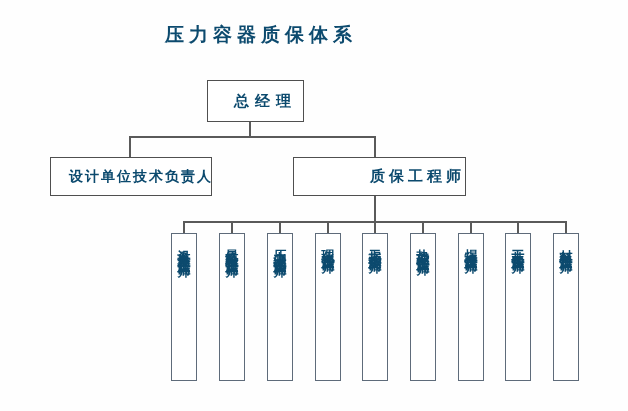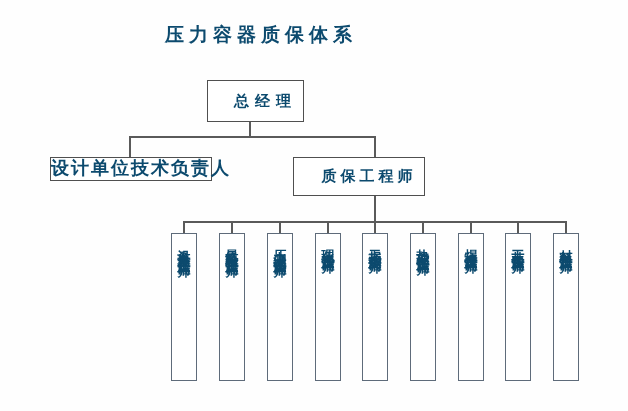--- a/index.html
+++ b/index.html
@@ -16,22 +16,22 @@
     text-align:center;font-size:19px;font-weight:bold;letter-spacing:5px;
     white-space:nowrap;
   }
   .node{
     position:absolute;box-sizing:border-box;
     border:1px solid #4f4f4f;background:#ffffff;
     display:flex;align-items:center;justify-content:center;
     font-weight:bold;white-space:nowrap;padding-left:20px;
   }
   .node-root{left:207px;top:80px;width:97px;height:42px;font-size:15px;letter-spacing:6px;}
-  .node-l2a{left:50px;top:157px;width:162px;height:24px;font-size:18px;letter-spacing:2px;align-items:flex-end;}
-  .node-l2b{left:293px;top:157px;width:132px;height:39px;font-size:15px;letter-spacing:4px;}
+  .node-l2a{left:50px;top:157px;width:162px;height:39px;font-size:14px;letter-spacing:2px;}
+  .node-l2b{left:293px;top:157px;width:173px;height:39px;font-size:15px;letter-spacing:4px;justify-content:flex-end;}
   .vnode{
     position:absolute;top:233px;width:26px;height:148px;box-sizing:border-box;
     border:1px solid #5e6b7a;background:#ffffff;
     display:flex;justify-content:center;align-items:flex-start;
     font-weight:bold;
   }
   .vnode span{
     writing-mode:vertical-rl;text-orientation:upright;
     font-size:13px;letter-spacing:2px;line-height:1;padding-top:5px;
   }

